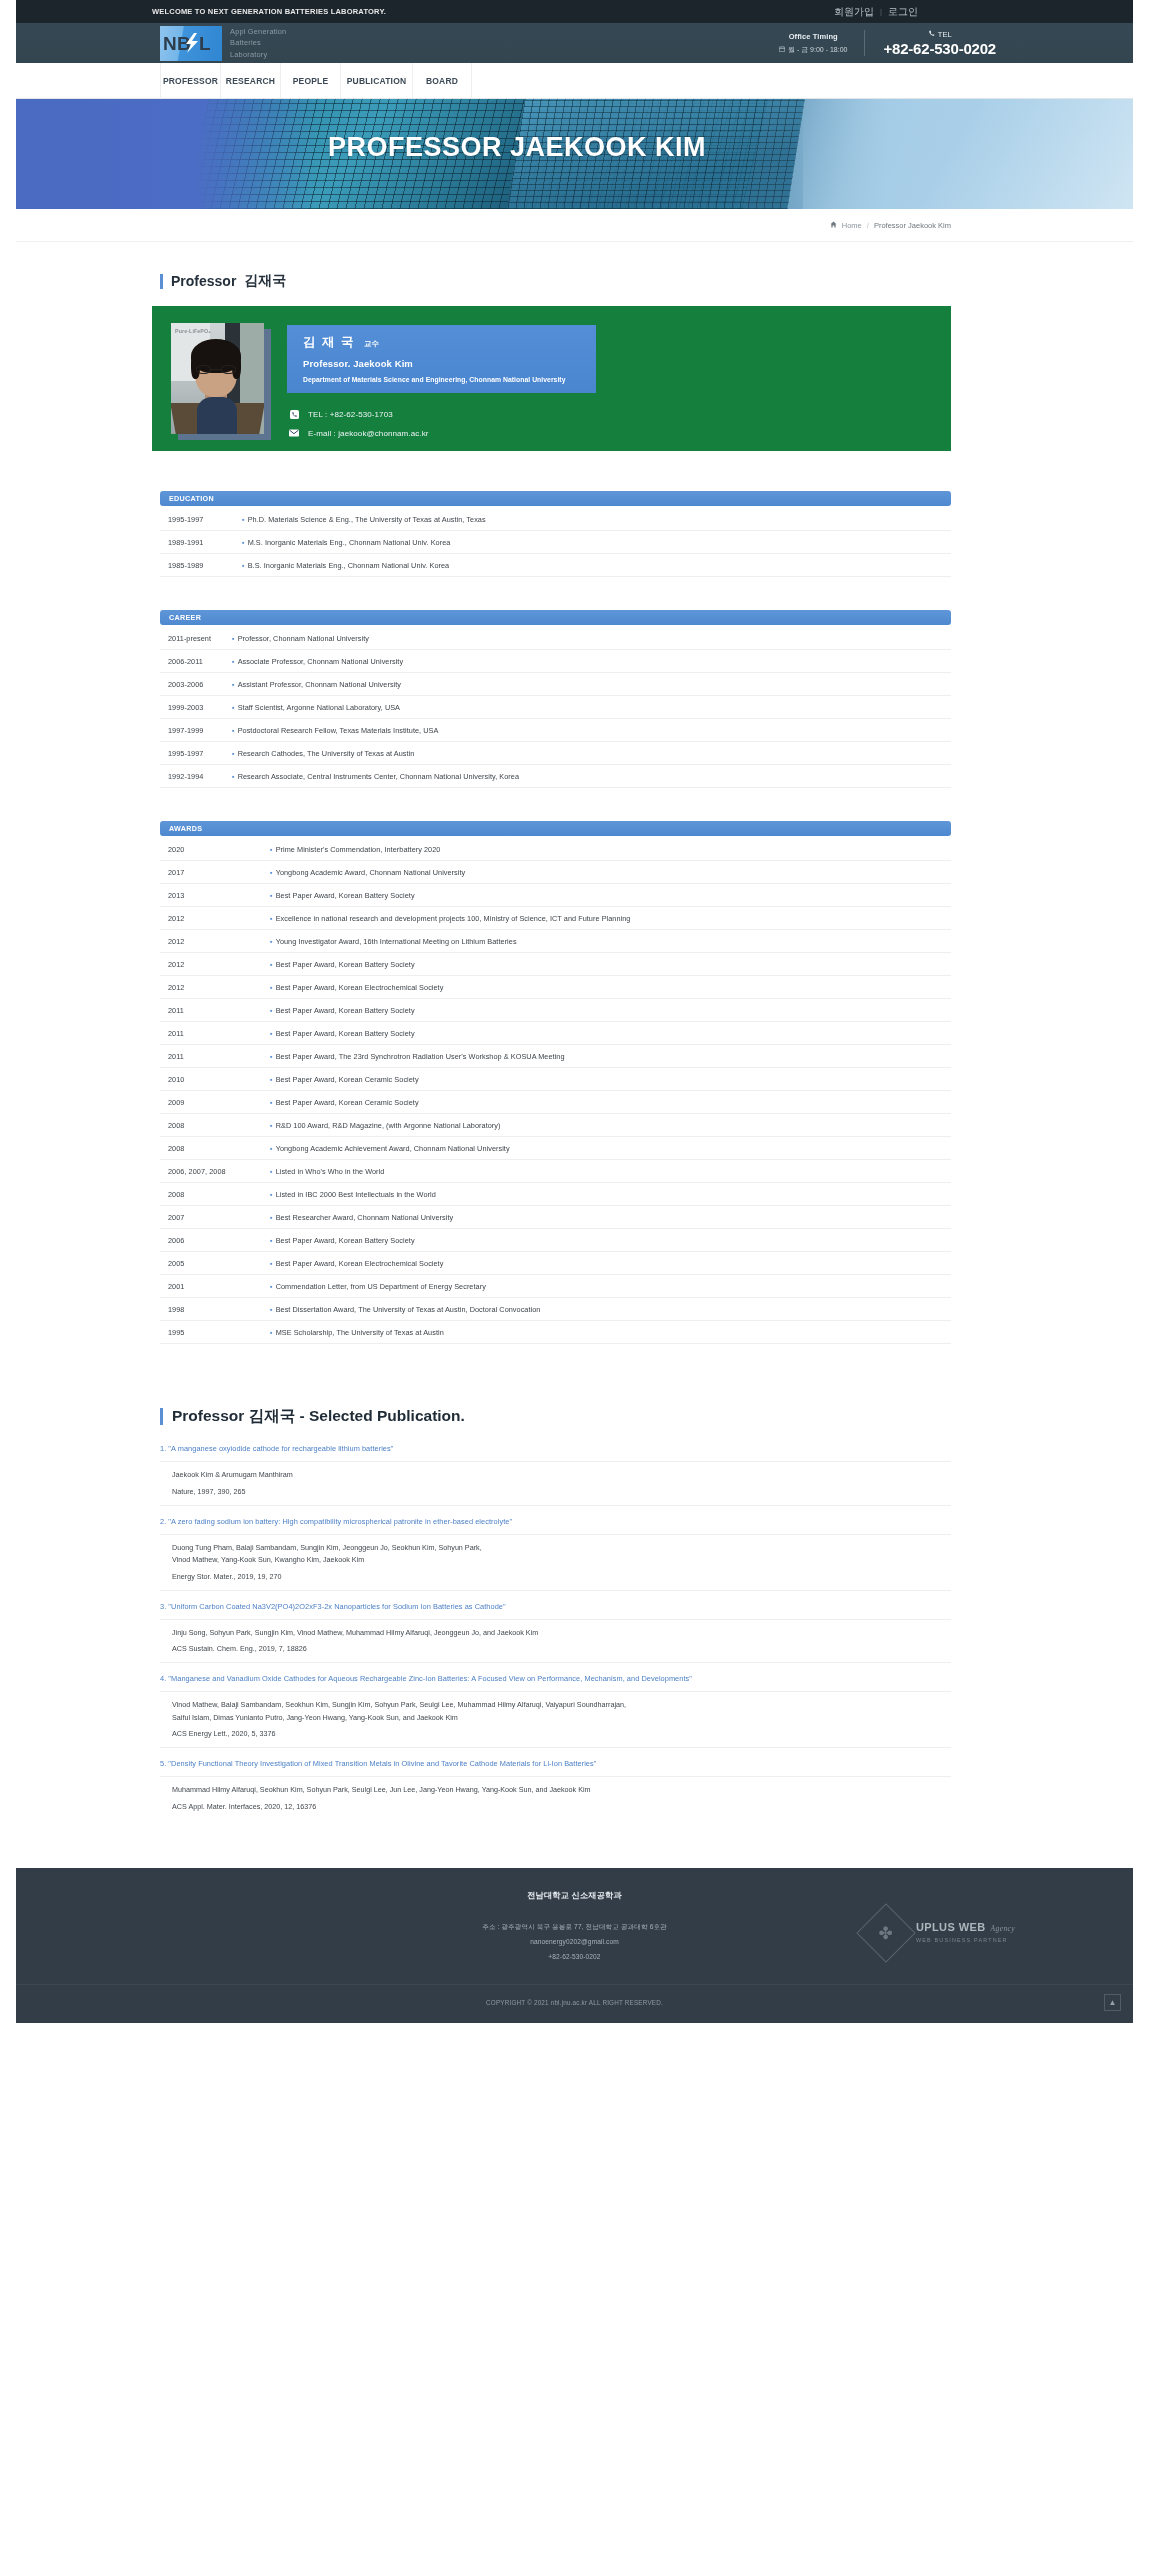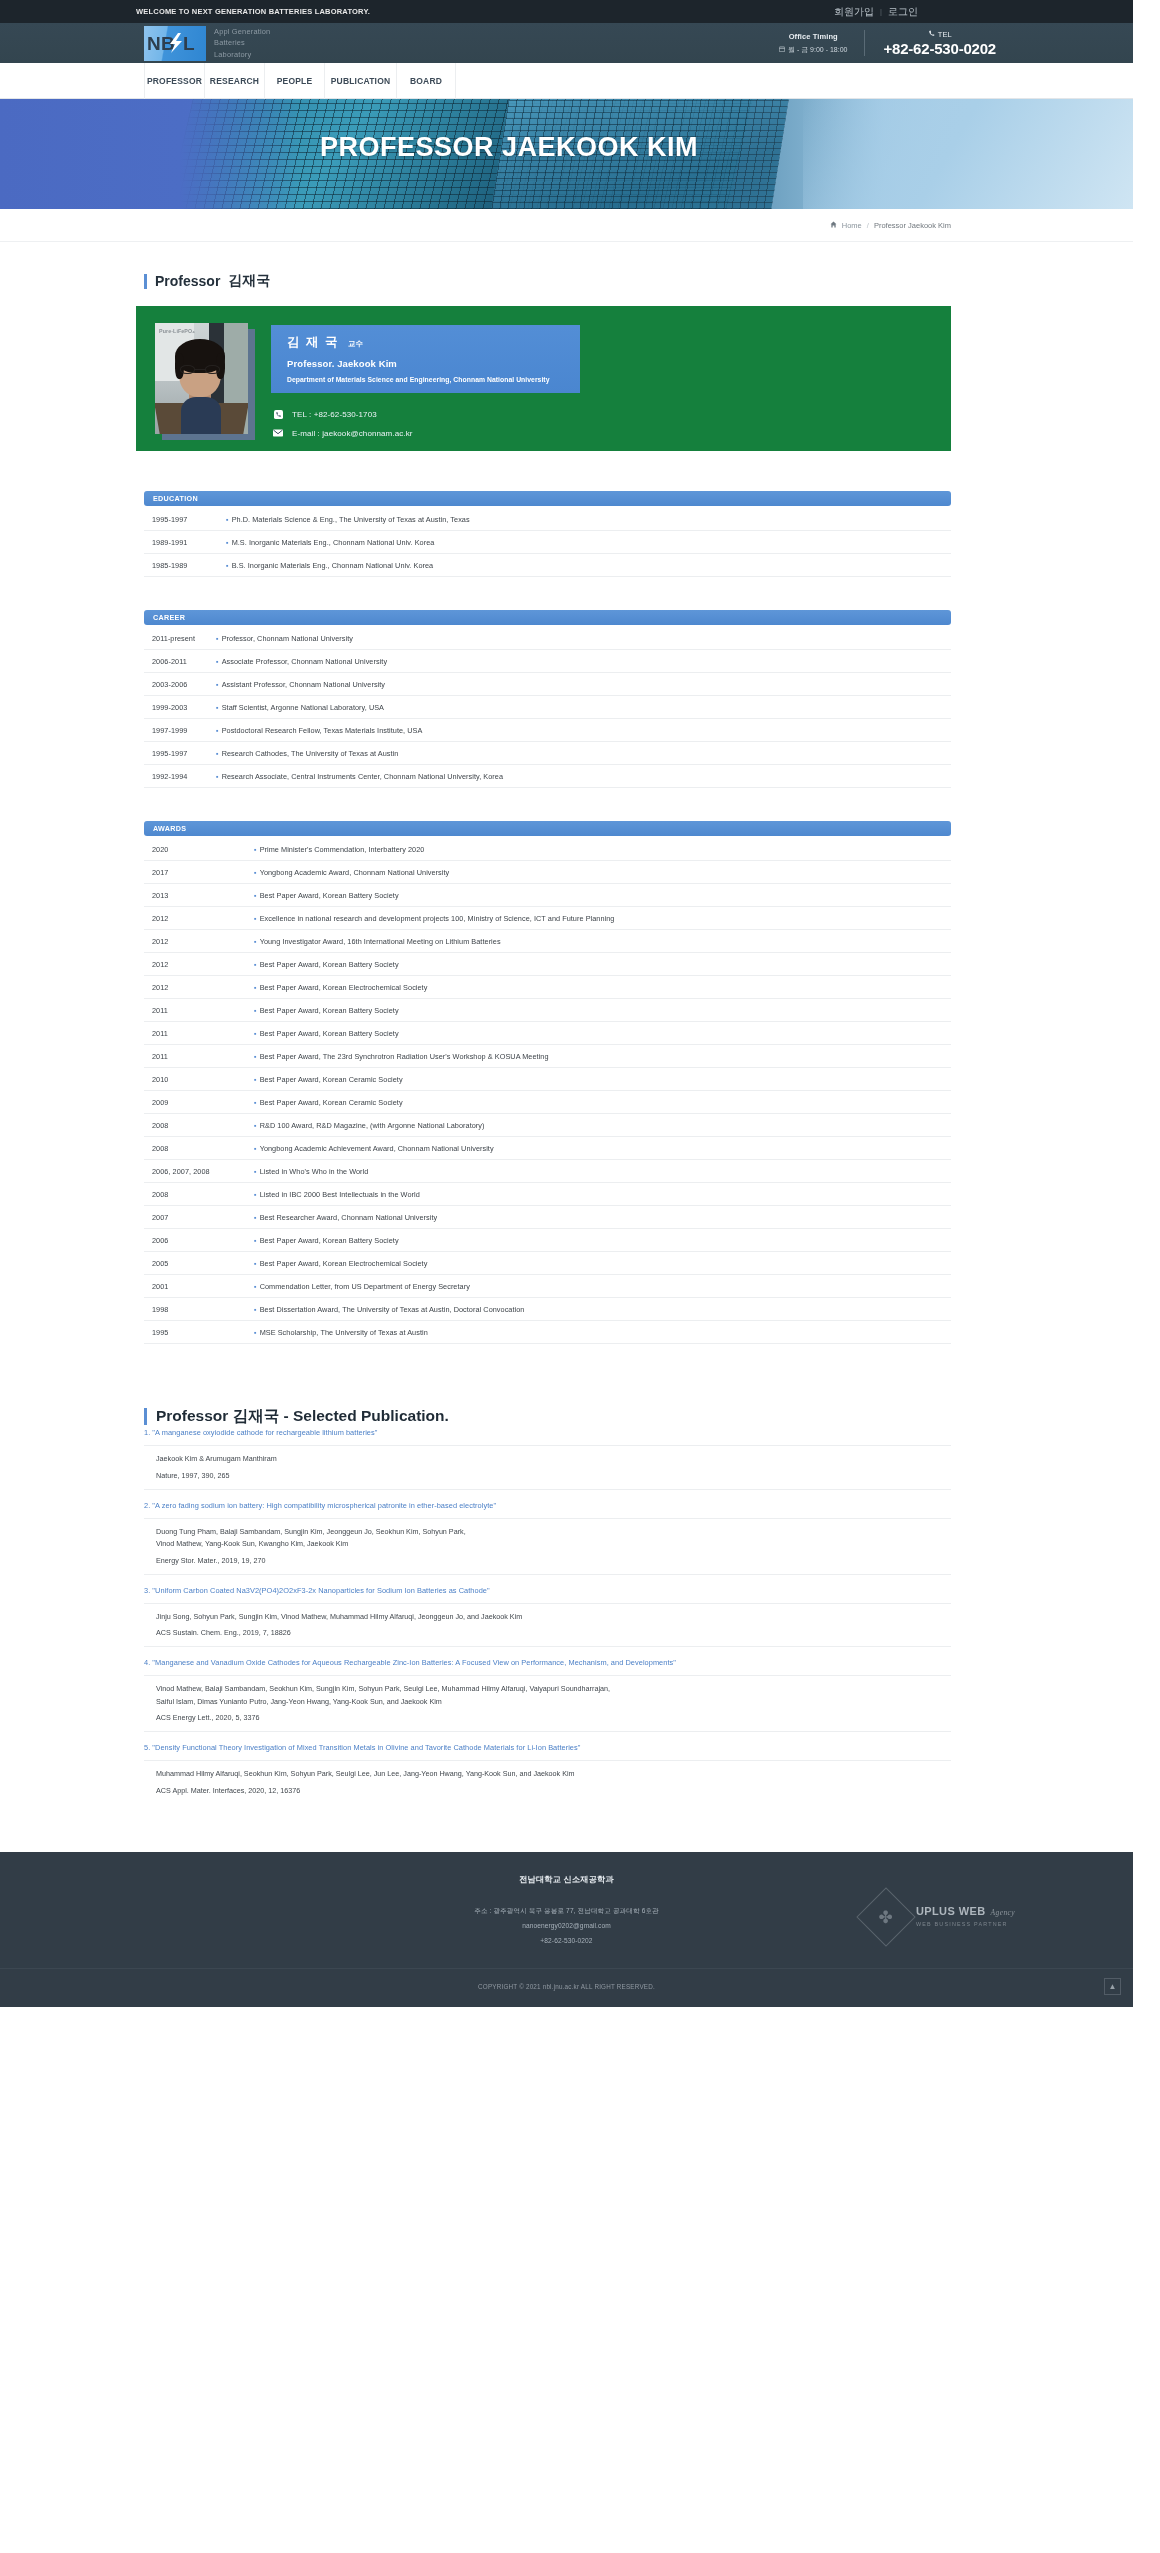--- a/index.html
+++ b/index.html
@@ -3,21 +3,21 @@
 <meta charset="utf-8">
 <style>
   * { box-sizing: border-box; margin: 0; padding: 0; }
   html, body { width: 1160px; }
   body {
     font-family: "Liberation Sans", sans-serif;
     background: #ffffff;
     color: #333;
     -webkit-font-smoothing: antialiased;
   }
-  .page { width: 1133px; position: relative; overflow: hidden; }
+  .page { width: 1133px; position: relative; overflow: hidden; padding-left: 16px; }
 
   
   .topbar {
     height: 23px;
     background: #1d252c;
     display: flex;
     align-items: center;
     justify-content: space-between;
     padding: 0 215px 0 136px;
   }
@@ -286,21 +286,21 @@
   .row .dot { color:#5b8fd4; font-size:7.3px; padding-right: 3px; }
   .row .txt { flex:1; }
   .rows.edu .row .yr { width: 82px; }
   .rows.career .row .yr { width: 72px; }
   .rows.awards .row .yr { width: 110px; }
 
   
   .pub-title {
     display:flex; align-items:center; gap:9px;
     font-size: 15.5px; font-weight: bold; color:#1f2b36;
-    margin-top: 62px; margin-left:8px;
+    margin-top: 62px; margin-bottom: 16px; margin-left:8px;
   }
   .pub-title .bar { width:3px; height:17px; background:#5b8fd4; display:block; }
   .pub { margin-left: 8px; }
   .pub-item { border-bottom: 1px solid #eceef0; padding-bottom: 9px; margin-bottom: 10px; }
   .pub-item:last-child { border-bottom: none; }
   .pub-name {
     color:#4a7fc6; font-size: 7.4px; padding-bottom: 6px; border-bottom:1px solid #eceef0;
     letter-spacing:.05px; line-height: 12px;
   }
   .pub-authors { font-size: 7.2px; color:#41474d; padding: 7px 0 0 12px; line-height: 12.5px; }

